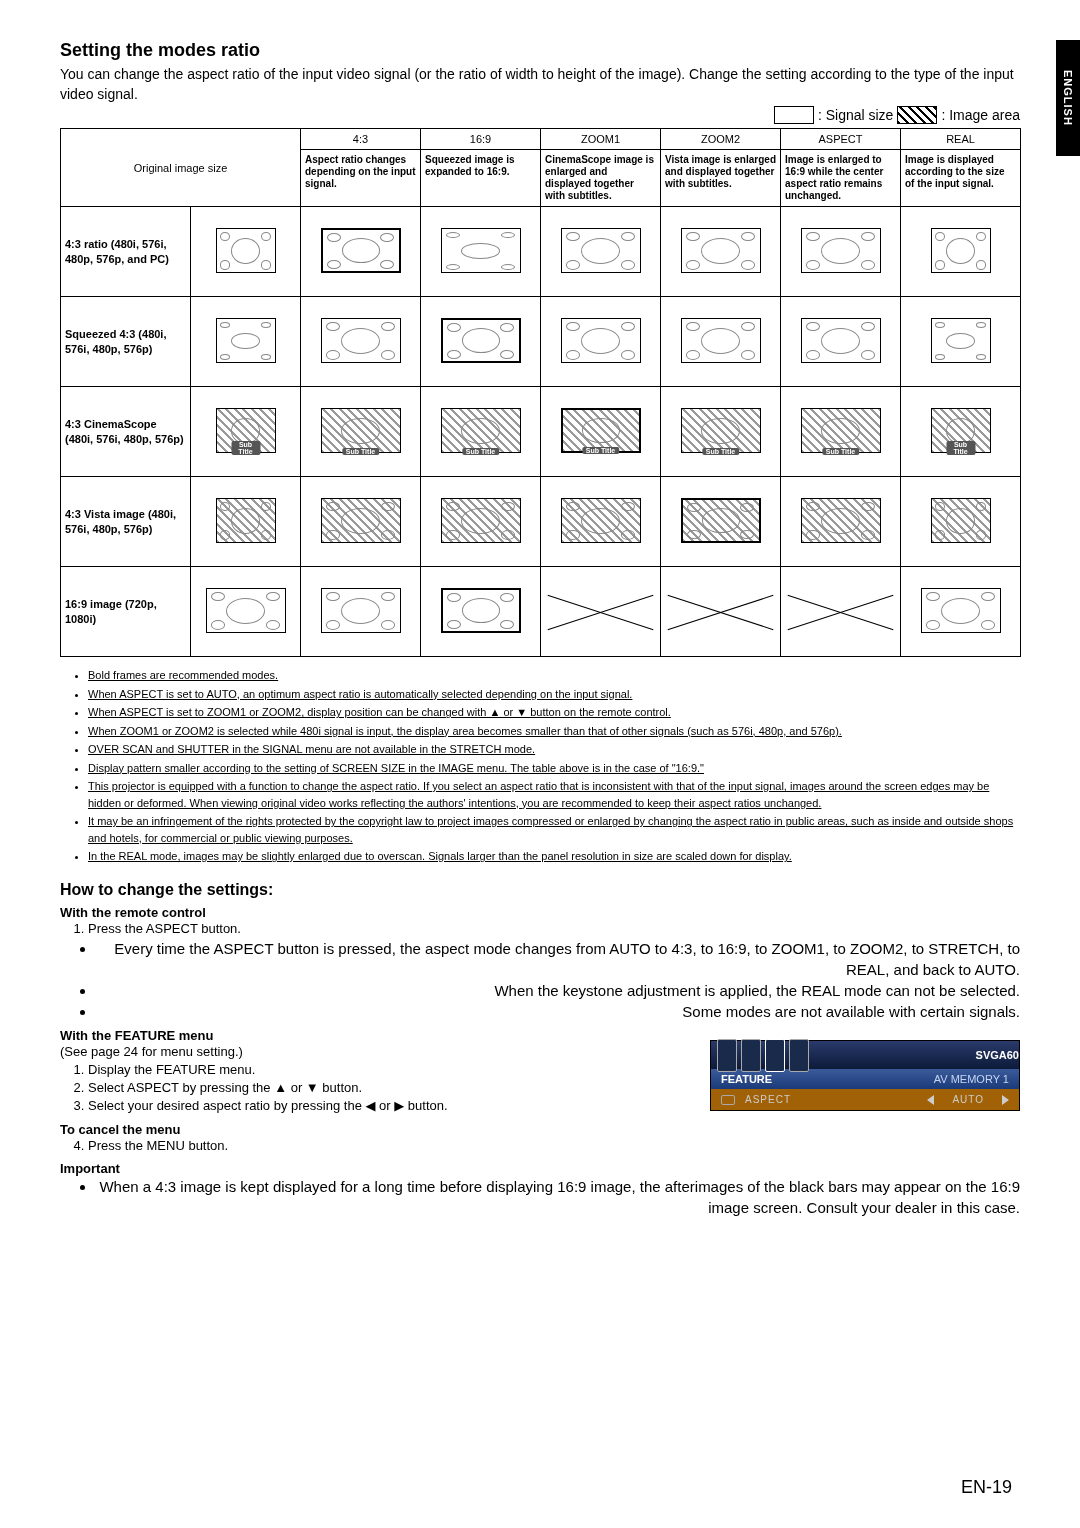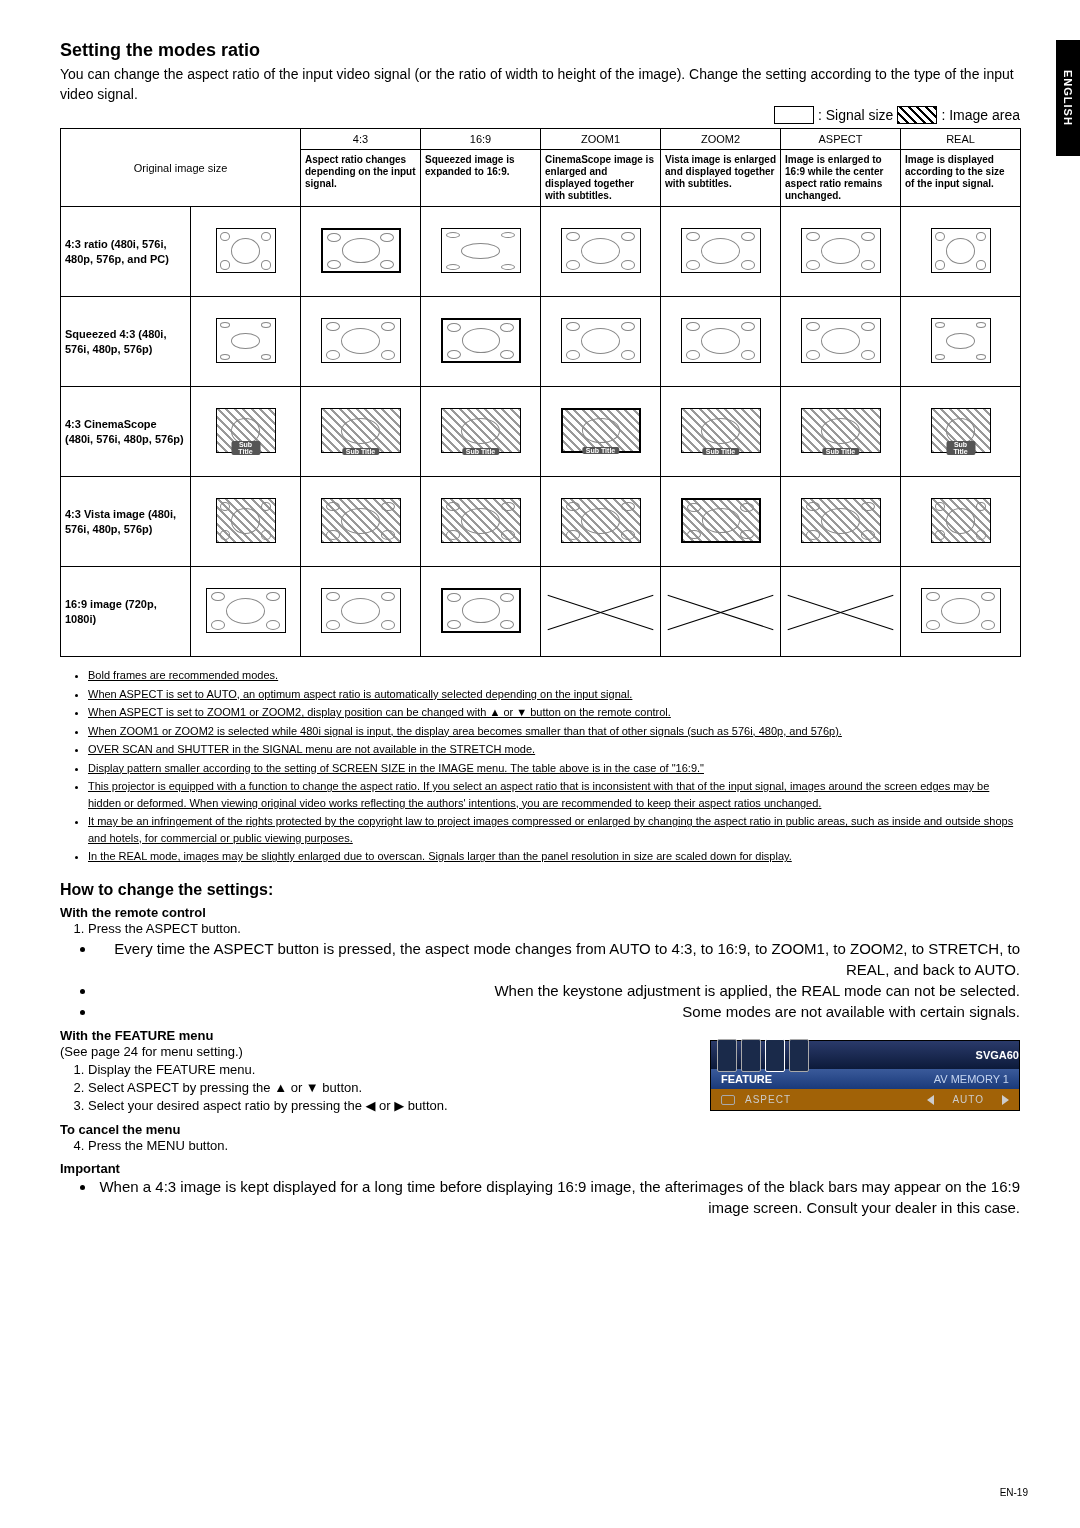--- a/index.html
+++ b/index.html
@@ -55,21 +55,21 @@
 .opt{position:absolute;top:-10px;left:2px;font-size:8px;color:#fff;}
 .menu-hdr .sig{margin-left:auto;padding-right:0;font-weight:bold;font-size:11px;}
 .menu-feat{display:flex;justify-content:space-between;background:linear-gradient(#3a5a9a,#1a3a7a);color:#fff;padding:4px 10px;font-size:11px;font-weight:bold;}
 .menu-feat .avm{color:#c5d5f0;font-weight:normal;}
 .menu-row{display:flex;align-items:center;background:#a16207;color:#ccc;padding:5px 10px;font-size:10px;letter-spacing:1px;}
 .menu-row .ico{width:14px;height:10px;border:1px solid #aaa;border-radius:2px;margin-right:10px;}
 .menu-row .val{margin-left:auto;display:flex;align-items:center;gap:18px;}
 .tri{display:inline-block;width:0;height:0;border-top:5px solid transparent;border-bottom:5px solid transparent;}
 .tri.l{border-right:7px solid #ccc;}
 .tri.r{border-left:7px solid #ccc;}
-.page-num{position:absolute;bottom:30px;right:52px;font-size:10px;}
+.page-num{position:absolute;bottom:30px;right:68px;font-size:18px;}
 </style>
 </head>
 <body>
 
 <div class="lang-tab">ENGLISH</div>
 
 <h2>Setting the modes ratio</h2>
 <p class="intro">You can change the aspect ratio of the input video signal (or the ratio of width to height of the image). Change the setting according to the type of the input video signal.</p>
 <div class="legend">
   <span class="lg-box"></span>

